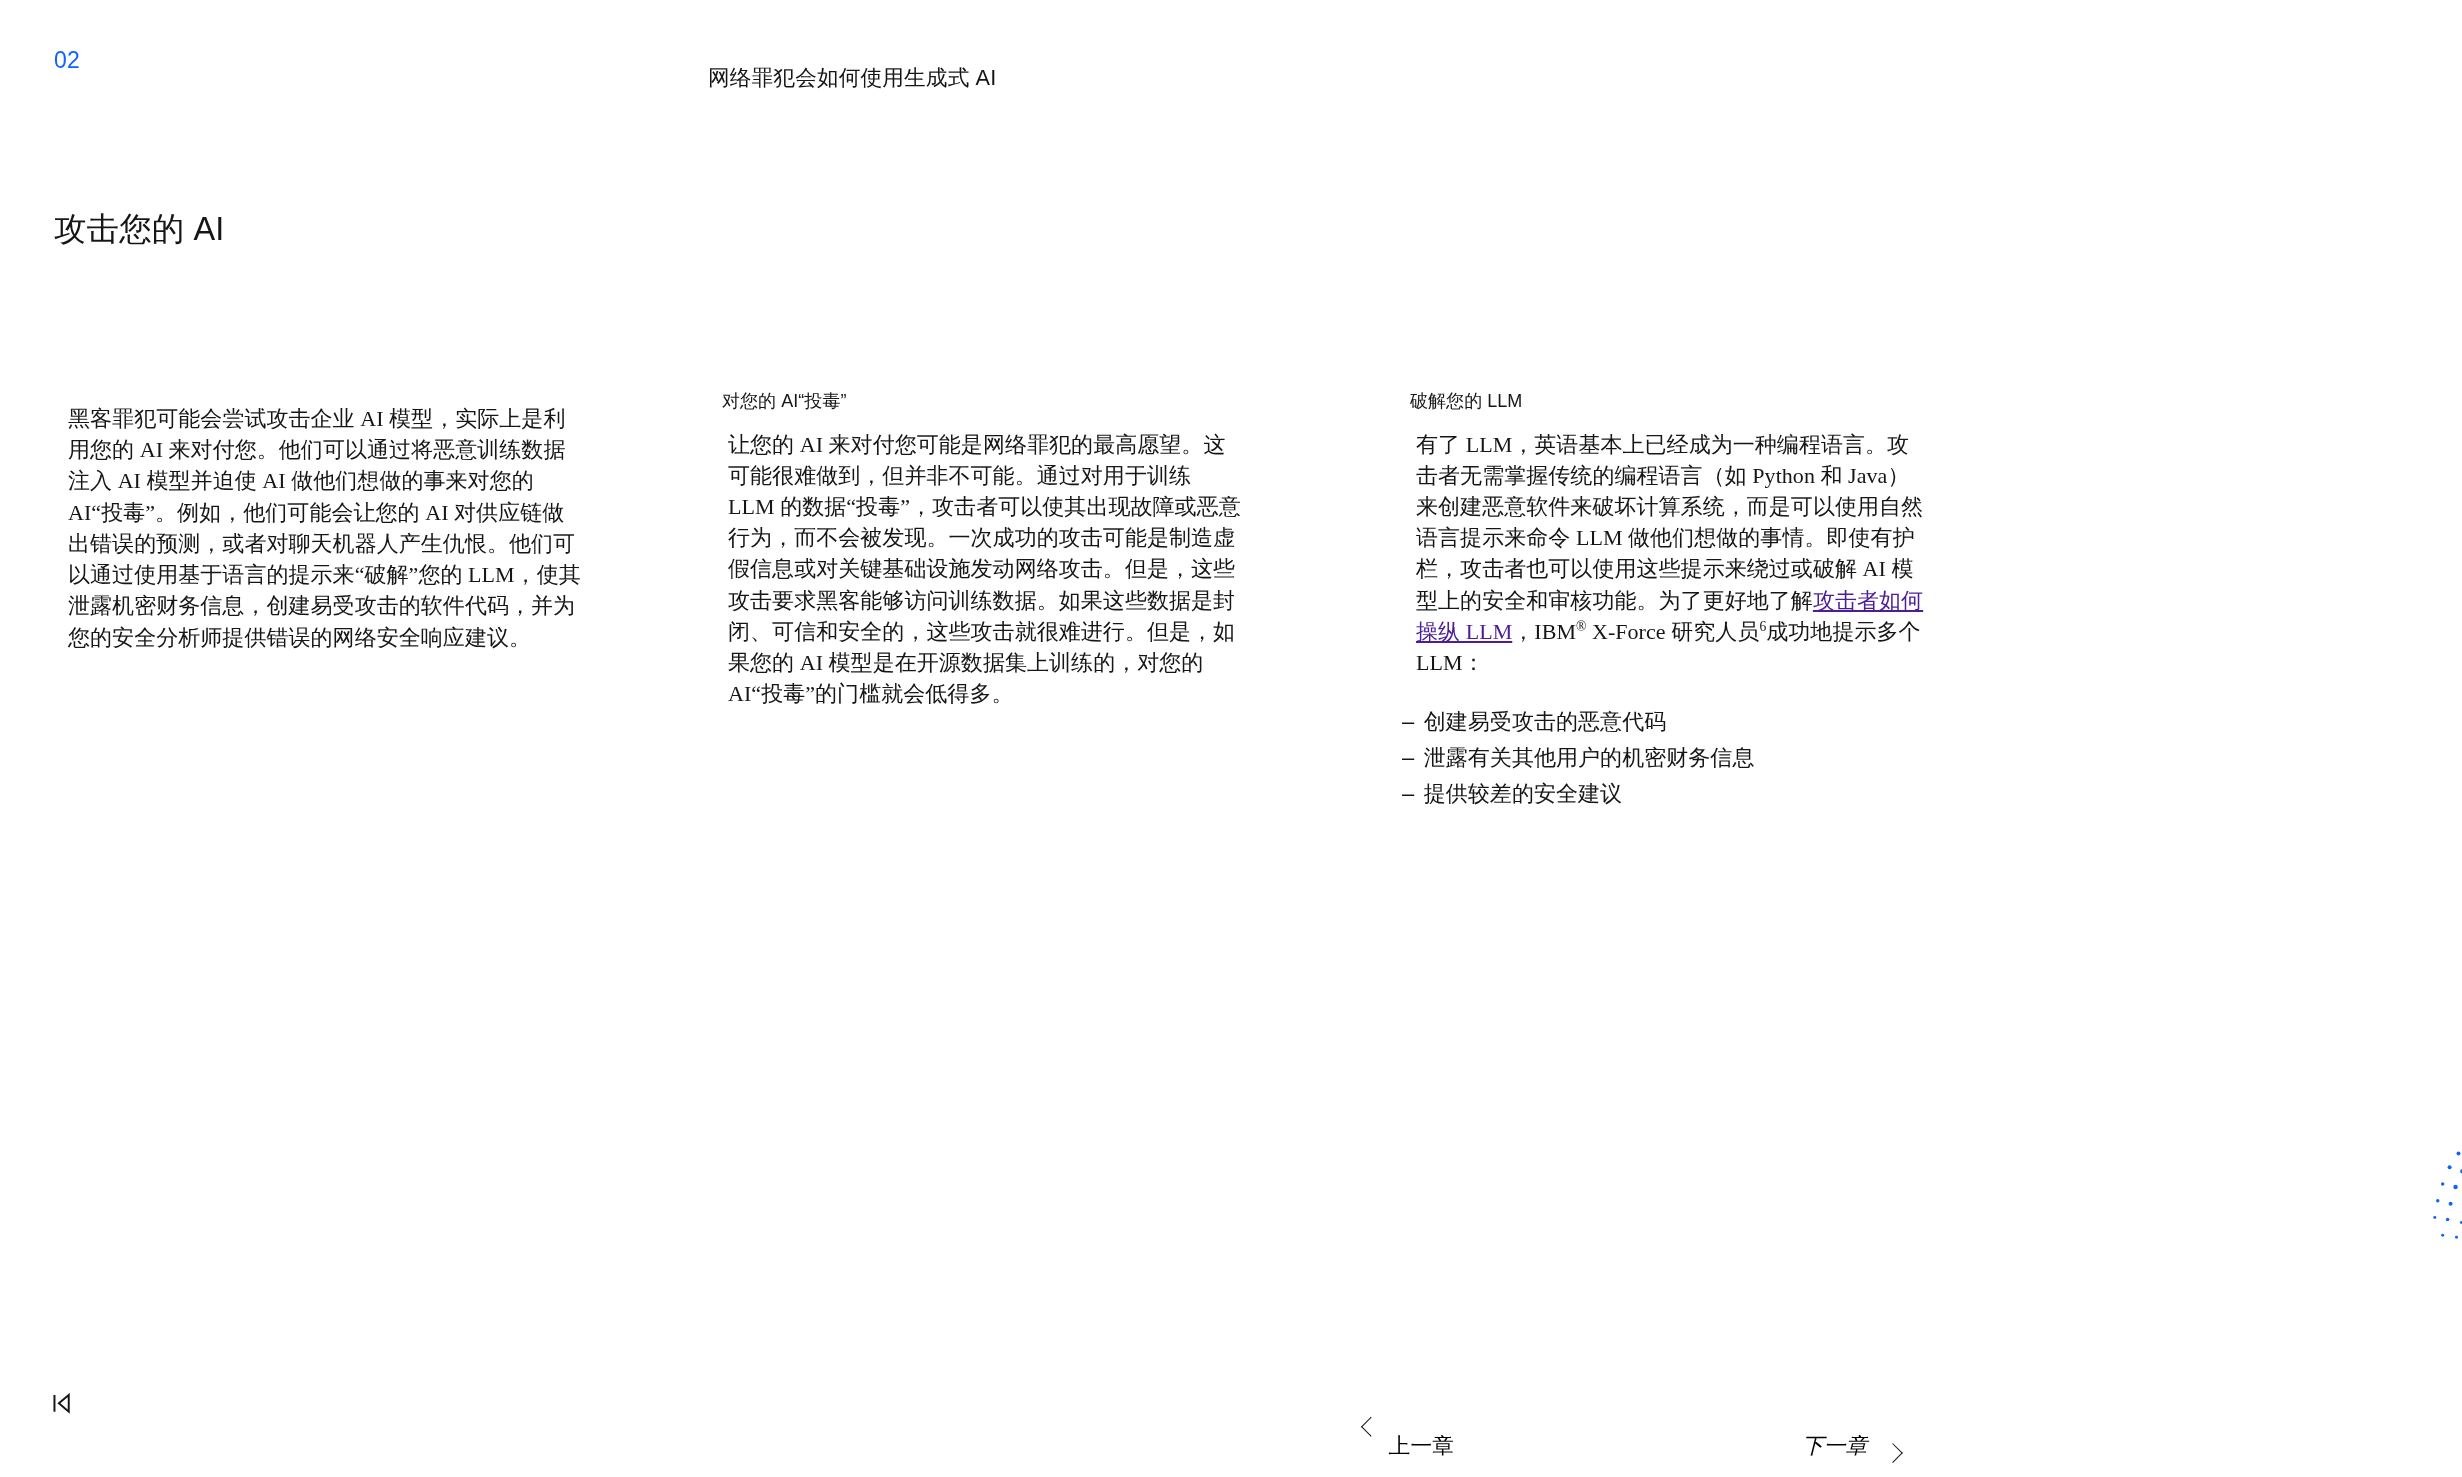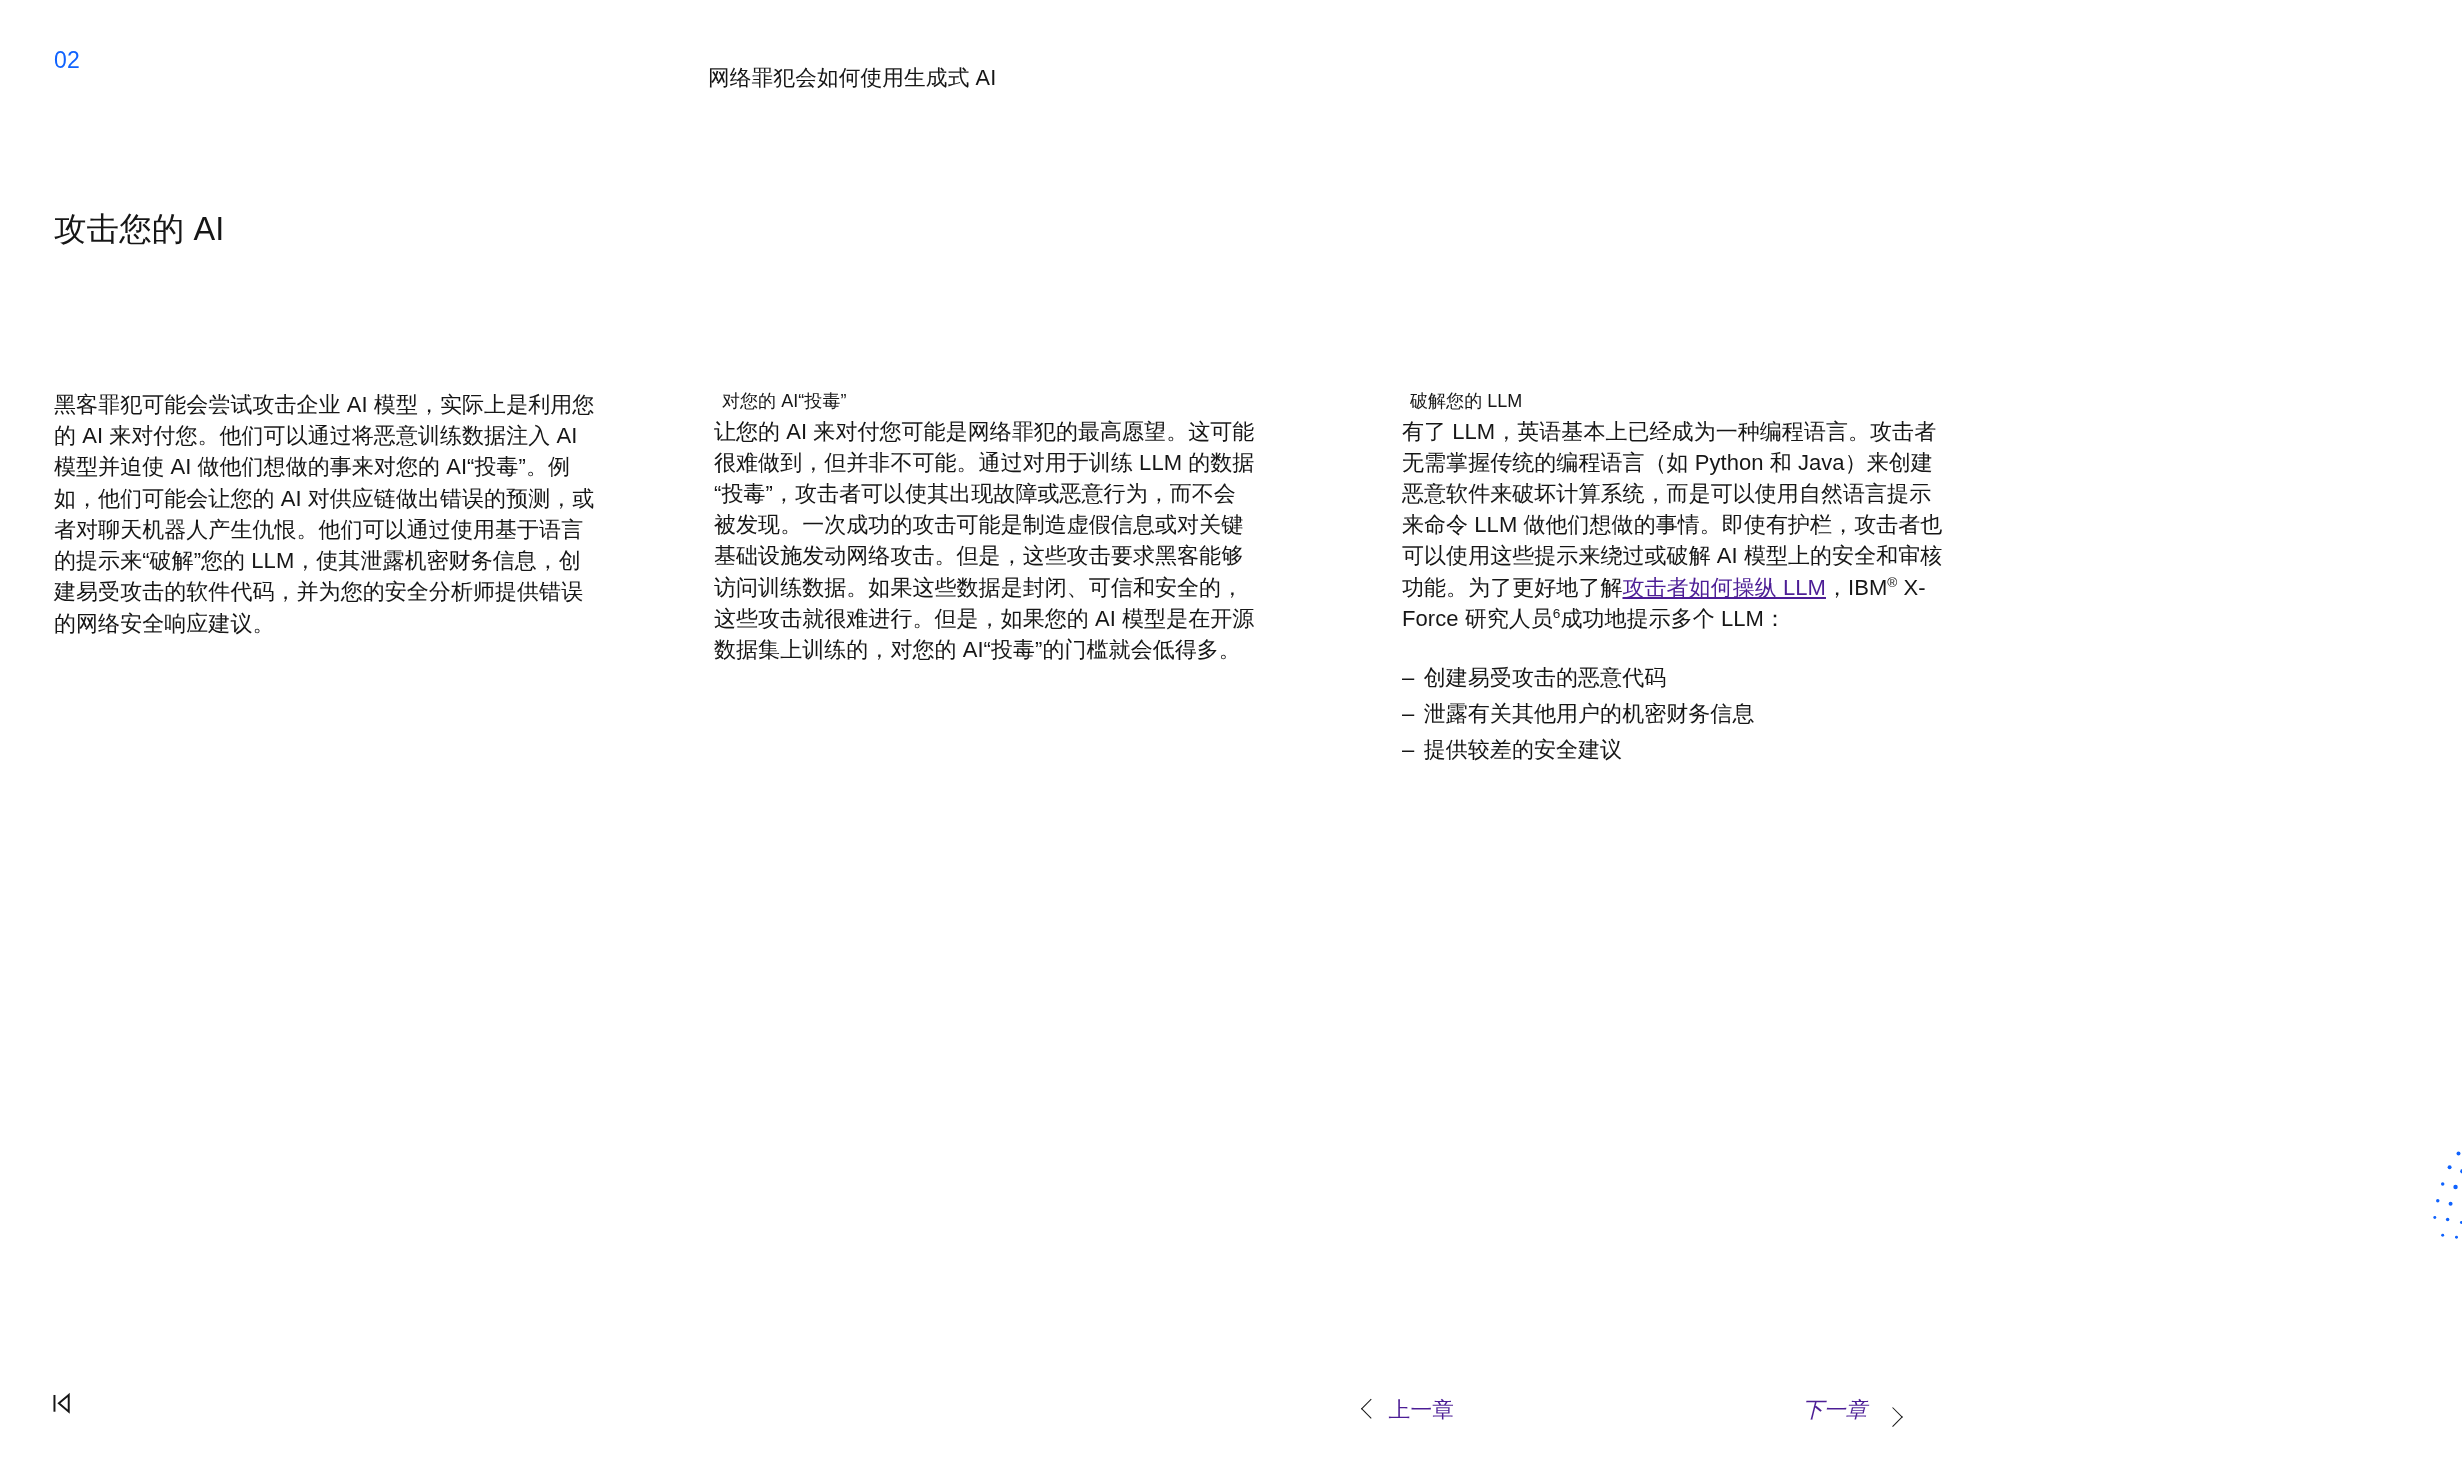--- a/index.html
+++ b/index.html
@@ -72,23 +72,24 @@
   .col-2 { left: 660px; }
   .col-3 { left: 1348px; }
 
   .col-heading {
     font-weight: 400;
     margin: 0 0 1px 8px;
     font-size: 18px;
     line-height: 1.42;
   }
   .col-body {
-    margin: 0;
+    margin: 14px;
     font-size: 22px;
     line-height: 1.42;
+    font-family: Liberation Serif, serif;
   }
   .col-body .lnk {
     color: #4c1d95;
     text-decoration: underline;
     text-underline-offset: 2px;
   }
   sup { font-size: 0.62em; vertical-align: super; line-height: 0; }
 
   .bullets {
     margin: 27.6px 0 0 0;
@@ -148,22 +149,23 @@
     left: 1802px;
     top: 0;
     display: flex;
     align-items: flex-end;
     gap: 19px;
     cursor: pointer;
     font-style: italic;
   }
   .nav-label {
     font-size: 21.7px;
-    color: #4c1d95;
-    letter-spacing: 0.1px;
+    color: #000000;
+    letter-spacing: 0.1px;
+    margin-top: 36px;
   }
   .chev {
     display: inline-block;
     width: 12.8px;
     height: 12.8px;
     border-top: 1.5px solid #161616;
     border-right: 1.5px solid #161616;
   }
   .chev.left { transform: rotate(-135deg); }
   .chev.right { transform: rotate(45deg); }

